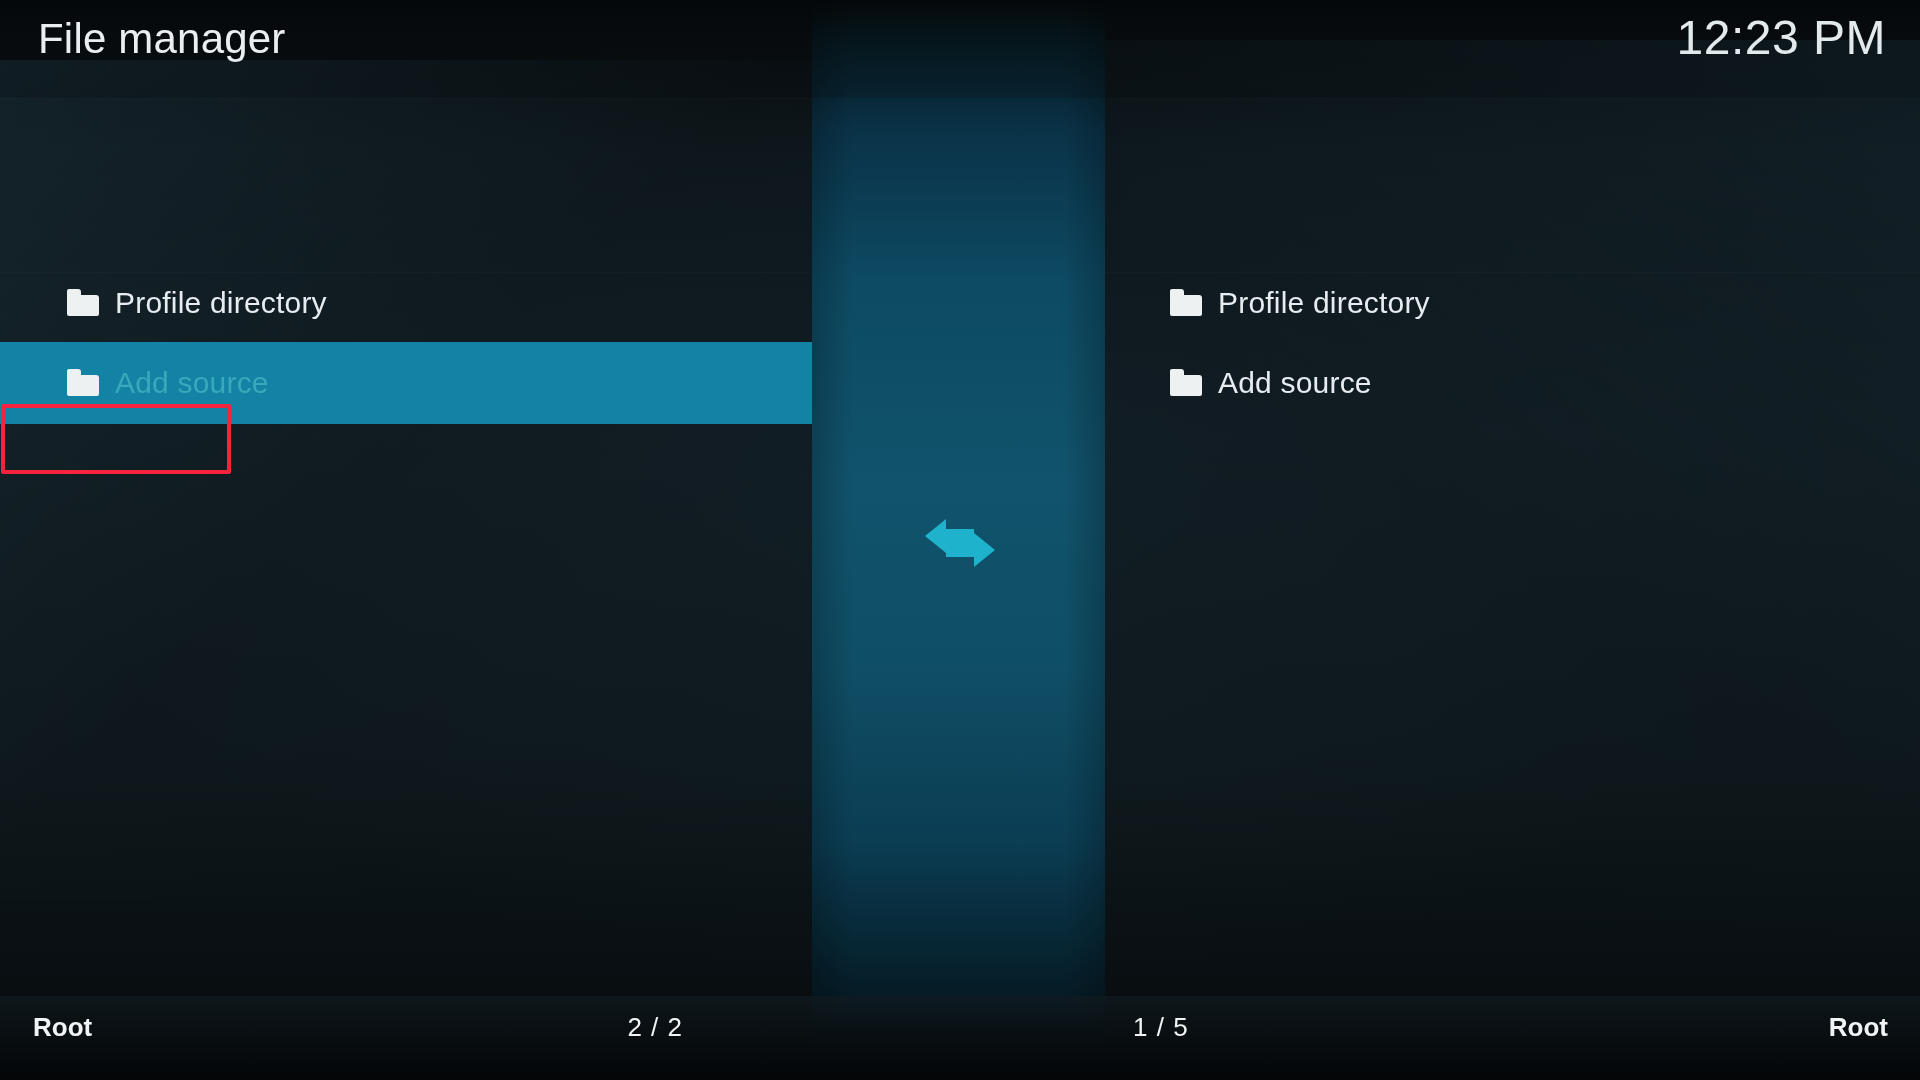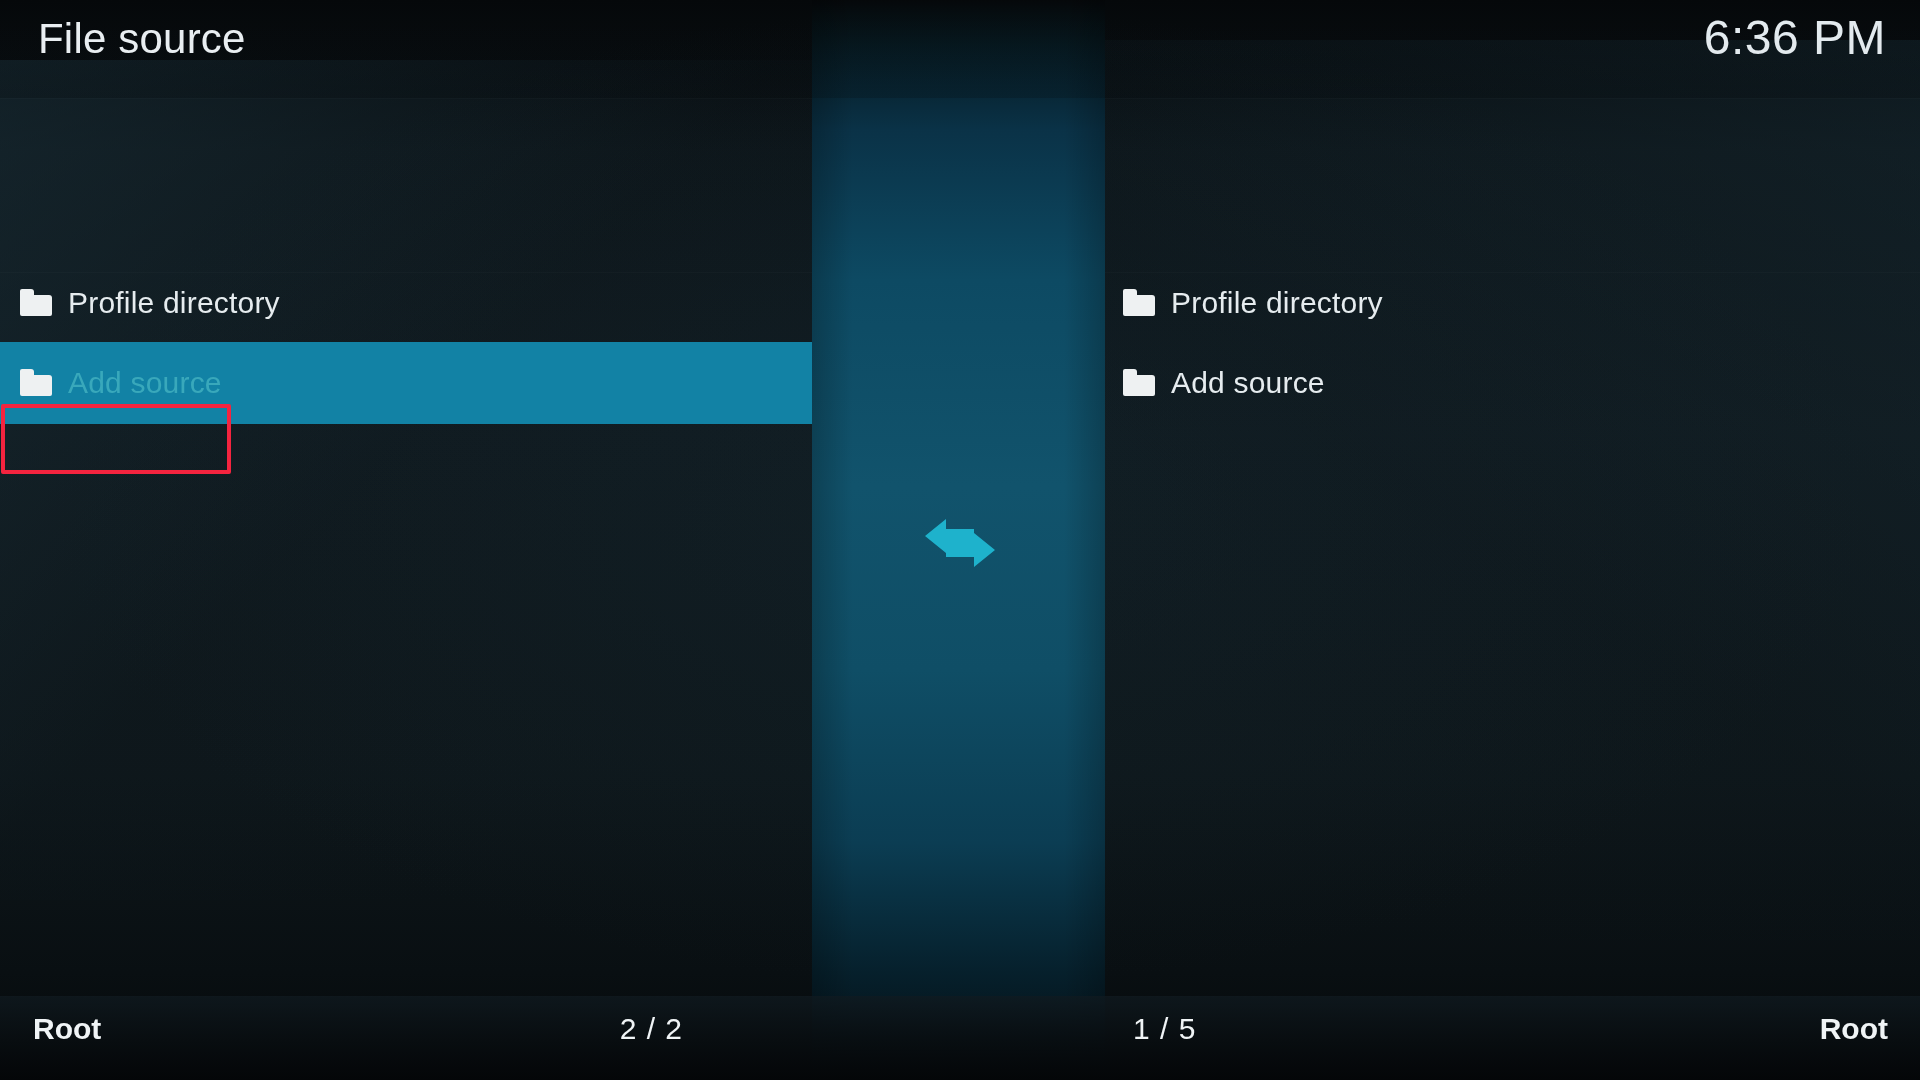--- a/index.html
+++ b/index.html
@@ -59,21 +59,21 @@
   
   .pane {
     position:absolute; top:98px; height:900px;
   }
   .pane-left  { left:0;    width:812px; }
   .pane-right { left:1105px; width:815px; }
 
   .row {
     position:absolute; left:0; width:100%;
     height:82px;
-    display:flex; align-items:center;
+    display:flex; align-items:center;padding-left:47px;
   }
   .row.selected { background:#1282a5; }
 
   .row-icon {
     position:relative;
     width:34px; height:26px;
     margin-left:20px; margin-right:14px;
     flex:0 0 auto;
   }
   .pane-right .row-icon { margin-left:18px; }
@@ -147,21 +147,21 @@
     position:absolute; left:0; bottom:0; width:1920px; height:84px;
     z-index:6;
   }
   .bottombar::before {
     content:"";
     position:absolute; left:0; top:0; width:1920px; height:84px;
     background:linear-gradient(180deg, rgba(16,26,32,0.75) 0%, rgba(8,13,16,0.9) 55%, rgba(4,6,8,1) 100%);
   }
   .bb-txt {
     position:absolute; top:18px;
-    font-size:30px; line-height:1; color:#f0f4f6;
+    font-size:26px; line-height:1; color:#f0f4f6;
   }
   .bb-bold { font-weight:700; }
   .bb-thin { font-weight:300; letter-spacing:1px; }
   .bb-left-root  { left:33px; }
   .bb-left-page  { right:1237px; }
   .bb-right-page { left:1133px; }
   .bb-right-root { right:32px; }
 
   
   .seam {
@@ -187,22 +187,22 @@
   <div class="center-col"></div>
 
   <svg class="swap-icon" viewBox="0 0 72 58">
 
     <path d="M 1 22 L 22 5 L 22 15 L 50 15 L 50 29 L 22 29 L 22 39 Z" fill="#1eb2cc"></path>
 
     <path d="M 71 36 L 50 53 L 50 43 L 22 43 L 22 29 L 50 29 L 50 19 Z" fill="#1eb2cc"></path>
   </svg>
 
   <div class="topbar">
-    <div class="topbar-title">File source</div>
-    <div class="topbar-clock">6:36 PM</div>
+    <div class="topbar-title">File manager</div>
+    <div class="topbar-clock">12:23 PM</div>
   </div>
 
   <div class="pane pane-left">
 
     <div class="row" style="top:164px;">
       <span class="row-icon">
           <span class="folder"></span>
         </span>
       <span class="row-label">Profile directory</span>
     </div>

